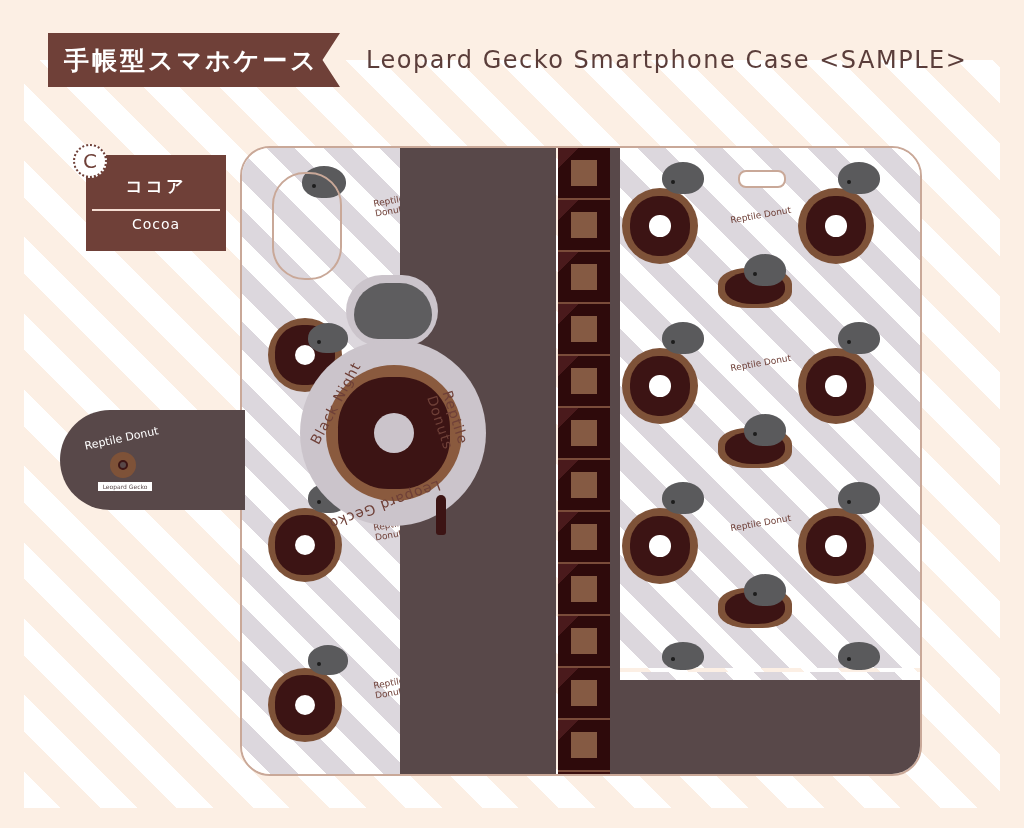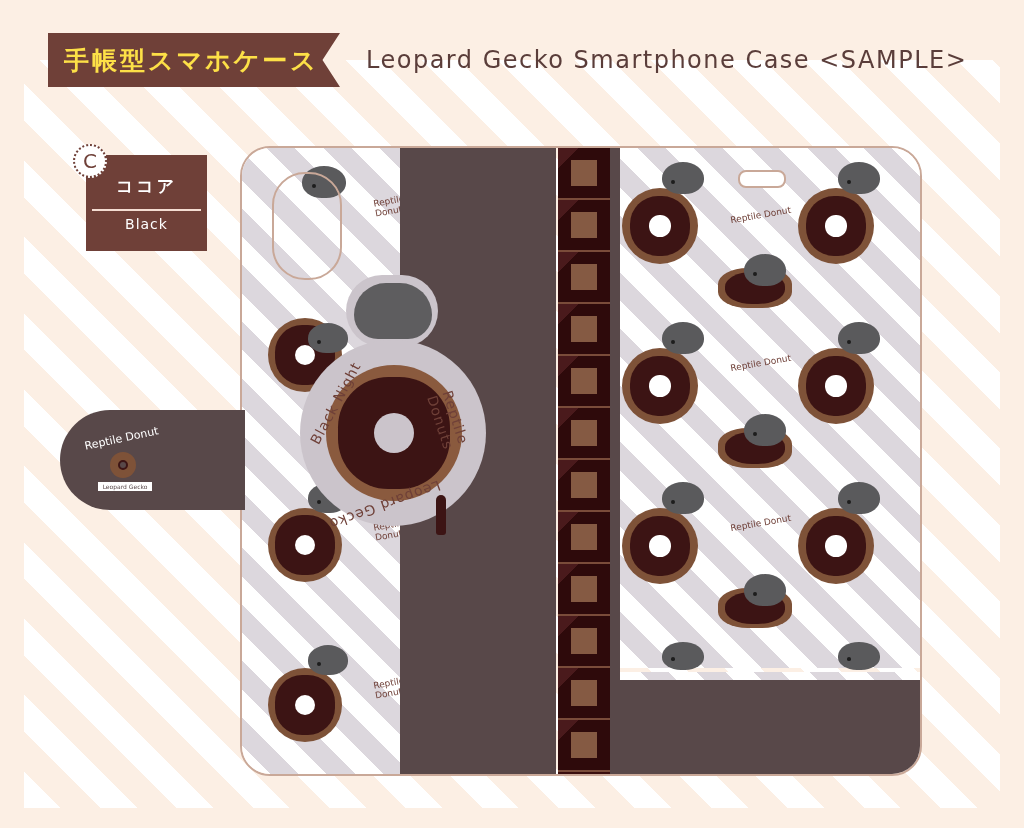--- a/index.html
+++ b/index.html
@@ -10,28 +10,28 @@
   }
   .bg-stripes {
     position:absolute; left:24px; top:60px; width:976px; height:748px;
     background: repeating-linear-gradient(45deg, #ffffff 0 26px, #fcefe4 26px 54px);
   }
   .title-ribbon {
     position:absolute; left:48px; top:33px; width:292px; height:54px;
     background:#6f4038;
     clip-path: polygon(0 0, 100% 0, 94% 50%, 100% 100%, 0 100%);
     display:flex; align-items:center; padding-left:16px; box-sizing:border-box;
-    color:#fde047; font-size:25px; letter-spacing:3px; font-weight:bold;
+    color:#ffffff; font-size:25px; letter-spacing:3px; font-weight:bold;
   }
   .subtitle {
     position:absolute; left:366px; top:46px; color:#5a3d3a;
     font-family:"DejaVu Sans", sans-serif; font-size:24px; letter-spacing:1.5px;
   }
   .color-card {
-    position:absolute; left:86px; top:155px; width:121px; height:96px;
+    position:absolute; left:86px; top:155px; width:140px; height:96px;
     background:#6f4038; color:#fff; text-align:center;
   }
   .color-card .jp { position:absolute; left:0; right:0; top:20px; font-size:17px; font-weight:bold; letter-spacing:3px; }
   .color-card .rule { position:absolute; left:6px; right:6px; top:54px; height:2px; background:#f4ddd2; }
   .color-card .en { position:absolute; left:0; right:0; top:61px; font-size:14px; letter-spacing:1px; }
   .variant-badge {
     position:absolute; left:73px; top:144px; width:34px; height:34px; border-radius:50%;
     background:#fff; border:2px dotted #6f4038; box-sizing:border-box;
     display:flex; align-items:center; justify-content:center;
     font-size:20px; color:#6f4038;
@@ -129,21 +129,21 @@
 <div class="bg-stripes"></div>
 
 <div class="title-ribbon">
   <span>手帳型スマホケース</span>
 </div>
 <div class="subtitle">Leopard Gecko Smartphone Case &lt;SAMPLE&gt;</div>
 
 <div class="color-card">
   <div class="jp">ココア</div>
   <div class="rule"></div>
-  <div class="en">Black</div>
+  <div class="en">Cocoa</div>
 </div>
 <div class="variant-badge">C</div>
 
 <div class="case">
   <div class="panel-left">
     <div class="donut" style="left:26px;top:170px;width:74px;height:74px;">
         <div class="glaze"></div>
         <div class="hole"></div>
       </div>
     <div class="gecko" style="left:66px;top:175px;width:40px;height:30px;"></div>

